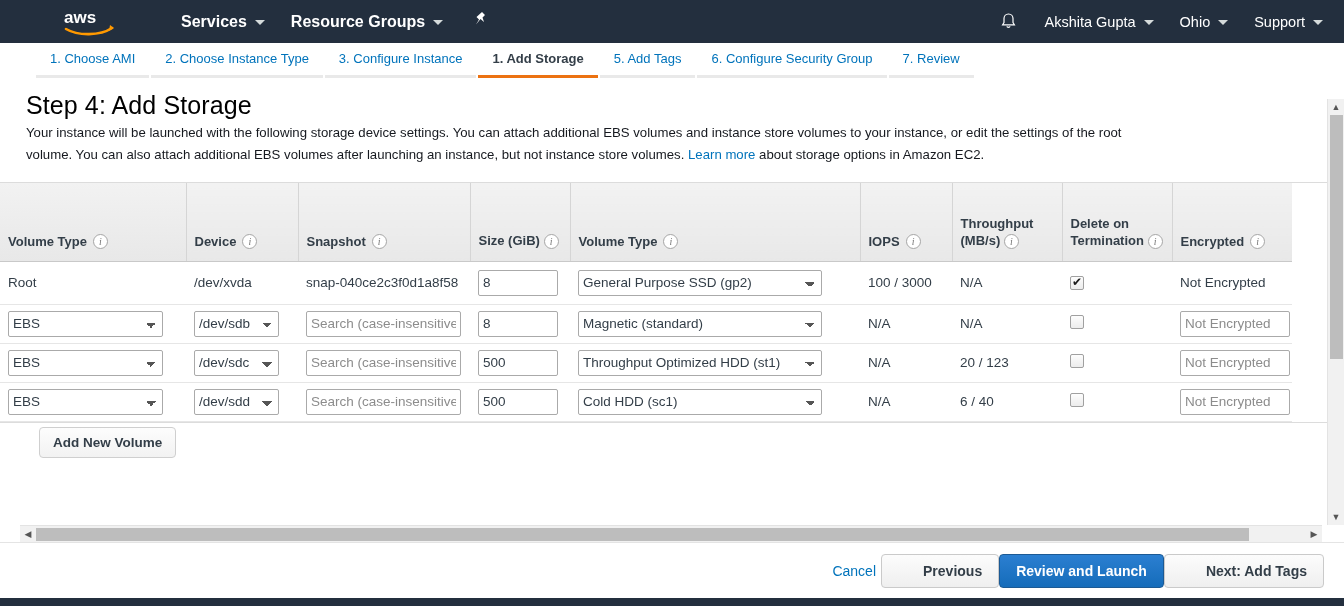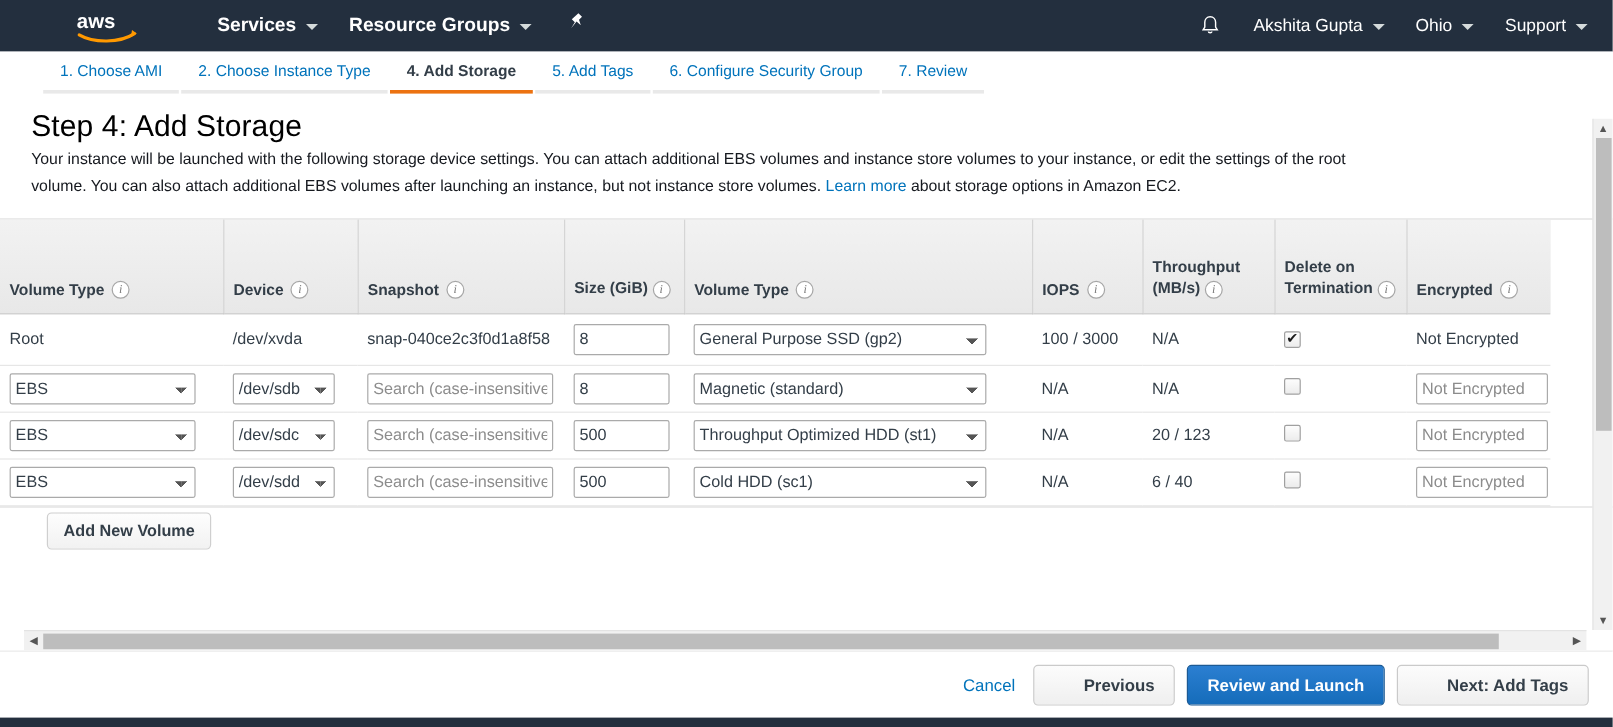--- a/index.html
+++ b/index.html
@@ -158,21 +158,21 @@
   .vscroll .track { flex: 1; width: 13px; position: relative; }
   .vscroll .thumb {
     position: absolute; top: 0; width: 13px; height: 62%;
     background: #bdbdbd; cursor: pointer;
   }
 
   
   .actionbar {
     height: 56px; background: #fff; border-top: 1px solid #e4e4e4;
     display: flex; align-items: center; justify-content: flex-end;
-    padding-right: 20px; gap: 10px;
+    padding-right: 20px; 
   }
   .link-cancel {
     color: #0073bb; font-size: 14px; text-decoration: none; cursor: pointer;
     margin-right: 5px;
   }
   .btn {
     font-family: "Liberation Sans", sans-serif; font-size: 14px; font-weight: bold;
     border-radius: 4px; padding: 8px 16px; cursor: pointer; white-space: nowrap;
   }
   .btn-grey {
@@ -237,21 +237,22 @@
     <div class="topnav-item light">
       <span>Support</span>
       <span class="caret-d"></span>
     </div>
   </div>
 </div>
 
 <div class="tabs" id="wizard-tabs">
     <div class="tab">1. Choose AMI</div>
     <div class="tab">2. Choose Instance Type</div>
-    <div class="tab active">4. Add Storage</div>
+    <div class="tab">3. Configure Instance</div>
+    <div class="tab active">1. Add Storage</div>
     <div class="tab">5. Add Tags</div>
     <div class="tab">6. Configure Security Group</div>
     <div class="tab">7. Review</div>
   </div>
 
 <div class="page">
 
   <div class="content">
     <h1 class="step-title">Step 4: Add Storage</h1>
     <p class="intro">

